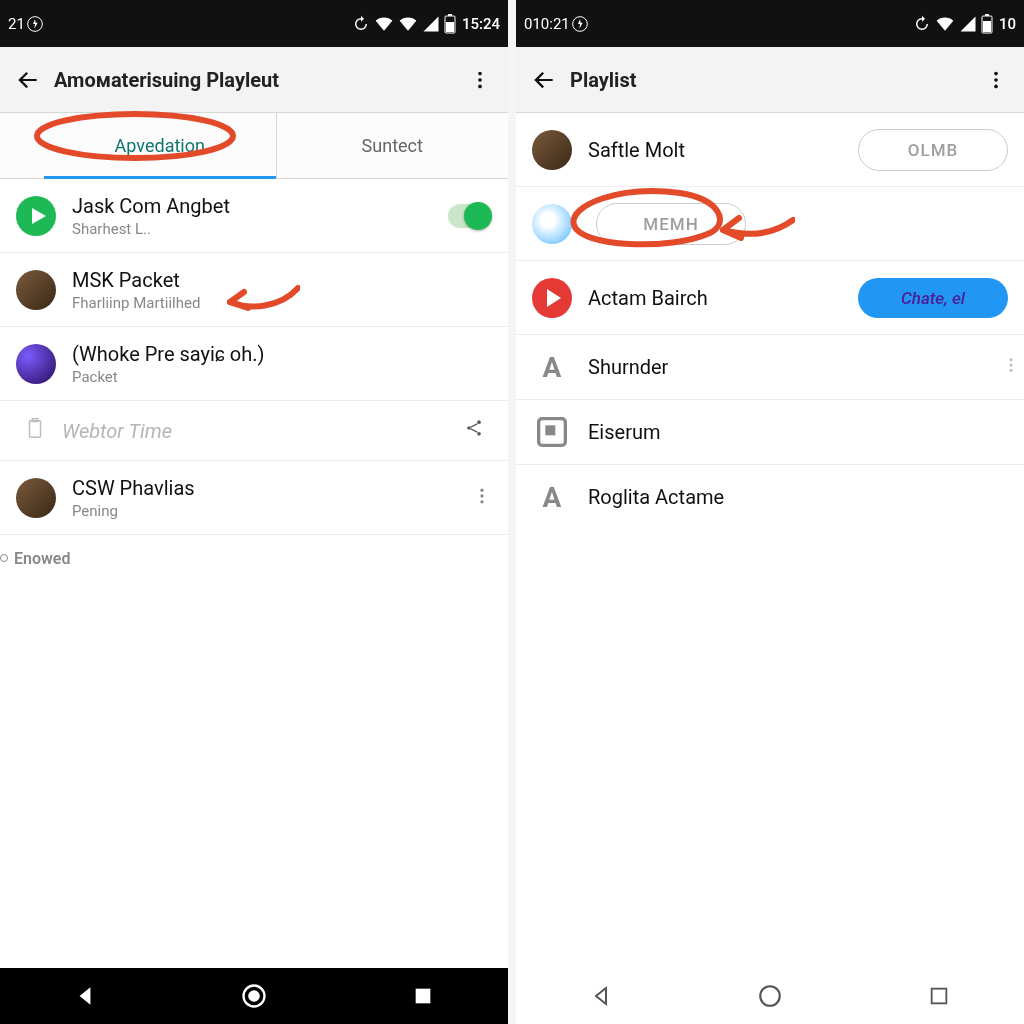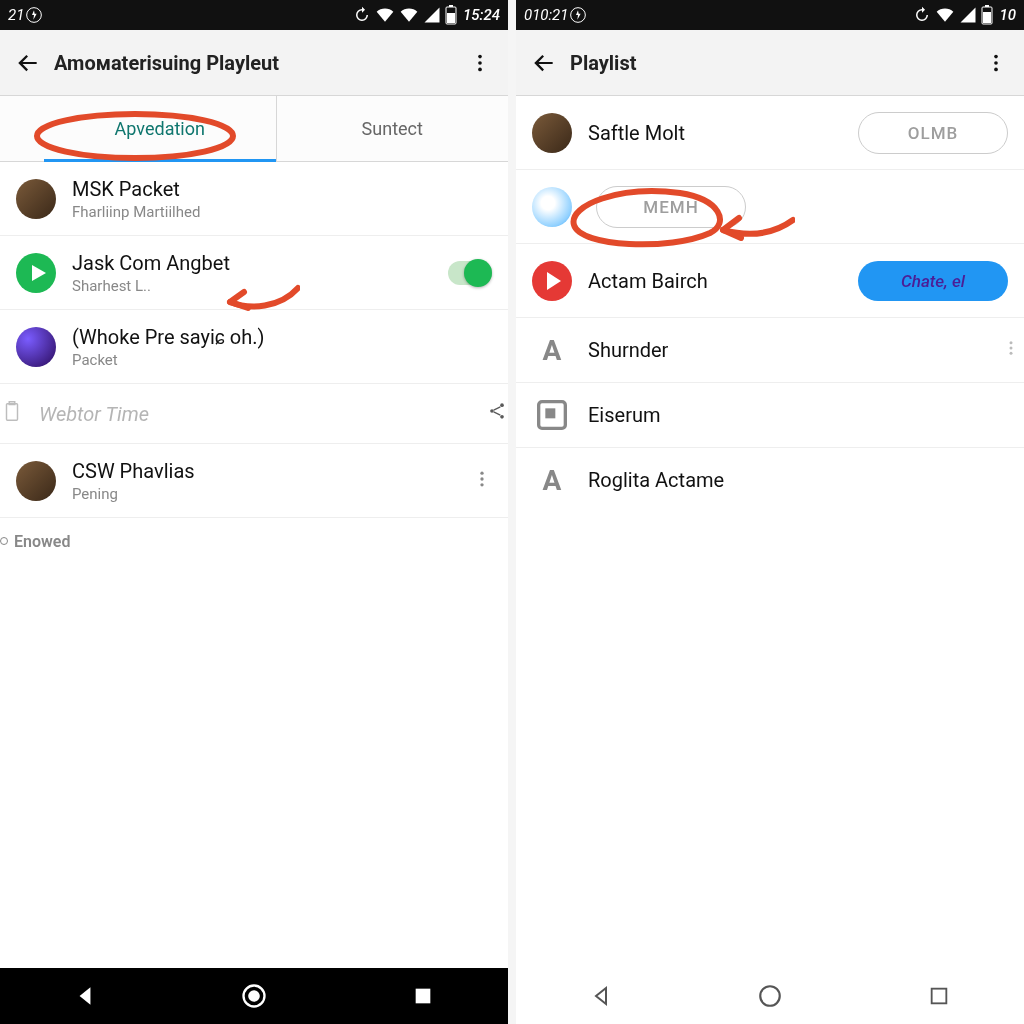--- a/index.html
+++ b/index.html
@@ -4,21 +4,21 @@
 <style>
   * { box-sizing: border-box; margin: 0; padding: 0; font-family: Roboto, "Helvetica Neue", Arial, sans-serif; }
   html, body { width: 1024px; height: 1024px; background: #fff; overflow: hidden; }
   .stage { position: relative; width: 1024px; height: 1024px; background: #fff; }
   .phone { position: absolute; top: 0; height: 1024px; background: #fff; }
   .phone.left  { left: 0;   width: 508px; }
   .phone.right { left: 516px; width: 508px; }
   .divider-gap { position:absolute; left:508px; top:0; width:8px; height:1024px; background:#f5f5f5;}
 
   
-  .status { height: 30px; background: #111; color: #fff; display: flex; align-items: center; padding: 0 8px; font-size: 15px; font-style: italic; }
+  .status { height: 47px; background: #111; color: #fff; display: flex; align-items: center; padding: 0 8px; font-size: 15px; }
   .status .sp { flex: 1; }
   .status .ic { margin: 0 2px; display:inline-flex; align-items:center; }
   .status svg { fill: #fff; }
   .status .time { margin-left: 4px; font-weight: 500; }
 
   
   .appbar { height: 66px; background: #f3f3f3; display:flex; align-items:center; padding: 0 8px; border-bottom: 1px solid #d7d7d7; }
   .appbar .back { width: 40px; height: 40px; display:flex; align-items:center; justify-content:center; }
   .appbar .title { font-size: 20px; font-weight: 700; color: #222; margin-left: 6px; flex:1; white-space:nowrap; overflow:hidden; }
   .appbar .menu { width: 40px; height: 40px; display:flex; align-items:center; justify-content:center; }
@@ -48,21 +48,21 @@
   .txt { flex:1; min-width:0; }
   .t1 { font-size:20px; color:#111; white-space:nowrap; overflow:hidden; text-overflow:ellipsis; }
   .t2 { font-size:15px; color:#888; margin-top:2px; white-space:nowrap; overflow:hidden; text-overflow:ellipsis;}
   .right-ctl { margin-left:8px; flex:0 0 auto; }
 
   
   .switch { width:44px; height:24px; background:#c8e6c9; border-radius:12px; position:relative; }
   .switch .knob { position:absolute; right:0; top:-2px; width:28px; height:28px; border-radius:50%; background:#1db954; box-shadow:0 1px 3px rgba(0,0,0,.3);}
 
   
-  .section { display:flex; align-items:center; padding: 14px 1px; color:#b5b5b5; font-size:20px; border-bottom:1px solid #eee;}
+  .section { display:flex; align-items:center; padding: 14px 24px; color:#b5b5b5; font-size:20px; border-bottom:1px solid #eee;}
   .section .left-ic { margin-right:16px; }
   .section .sp { flex:1; }
 
   
   .footer-note { color:#888; font-size:16px; padding:14px 0 0 0; font-weight:600;}
   .footer-note .dot { display:inline-block; width:8px; height:8px; border:1px solid #888; border-radius:50%; margin-right:6px; position:relative; top:-2px;}
 
   
   .pill { border:1px solid #ccc; color:#9e9e9e; background:#fff; border-radius:22px; padding:10px 28px; font-size:17px; font-weight:500; min-width:150px; text-align:center; letter-spacing:1px;}
   .pill.blue { background:#2196f3; color:#4c1d95; border:none; font-weight:500; letter-spacing:0;font-style:italic; }
@@ -148,44 +148,44 @@
           <span>Apvedation</span>
         </div>
       <div class="sepv"></div>
       <div class="tab">
           <span>Suntect</span>
         </div>
     </div>
 
     <div class="list">
       <div class="row">
+        <div class="av play">
+            <svg viewBox="0 0 24 24">
+              <path d="M6 4l14 8-14 8z"></path>
+            </svg>
+          </div>
+        <div class="txt">
+          <div class="t1">Jask Com Angbet</div>
+          <div class="t2">Sharhest L..</div>
+        </div>
+        <div class="right-ctl">
+          <div class="switch">
+              <div class="knob"></div>
+            </div>
+        </div>
+      </div>
+      <div class="row">
         <div class="av brown">
             <svg viewBox="0 0 40 40">
               <circle cx="20" cy="20" r="20" fill="none"></circle>
             </svg>
           </div>
         <div class="txt">
           <div class="t1">MSK Packet</div>
           <div class="t2">Fharliinp Martiilhed</div>
-        </div>
-      </div>
-      <div class="row">
-        <div class="av play">
-            <svg viewBox="0 0 24 24">
-              <path d="M6 4l14 8-14 8z"></path>
-            </svg>
-          </div>
-        <div class="txt">
-          <div class="t1">Jask Com Angbet</div>
-          <div class="t2">Sharhest L..</div>
-        </div>
-        <div class="right-ctl">
-          <div class="switch">
-              <div class="knob"></div>
-            </div>
         </div>
       </div>
       <div class="row">
         <div class="av purple"></div>
         <div class="txt">
           <div class="t1">(Whoke Pre sayiɕ oh.)</div>
           <div class="t2">Packet</div>
         </div>
       </div>
 

